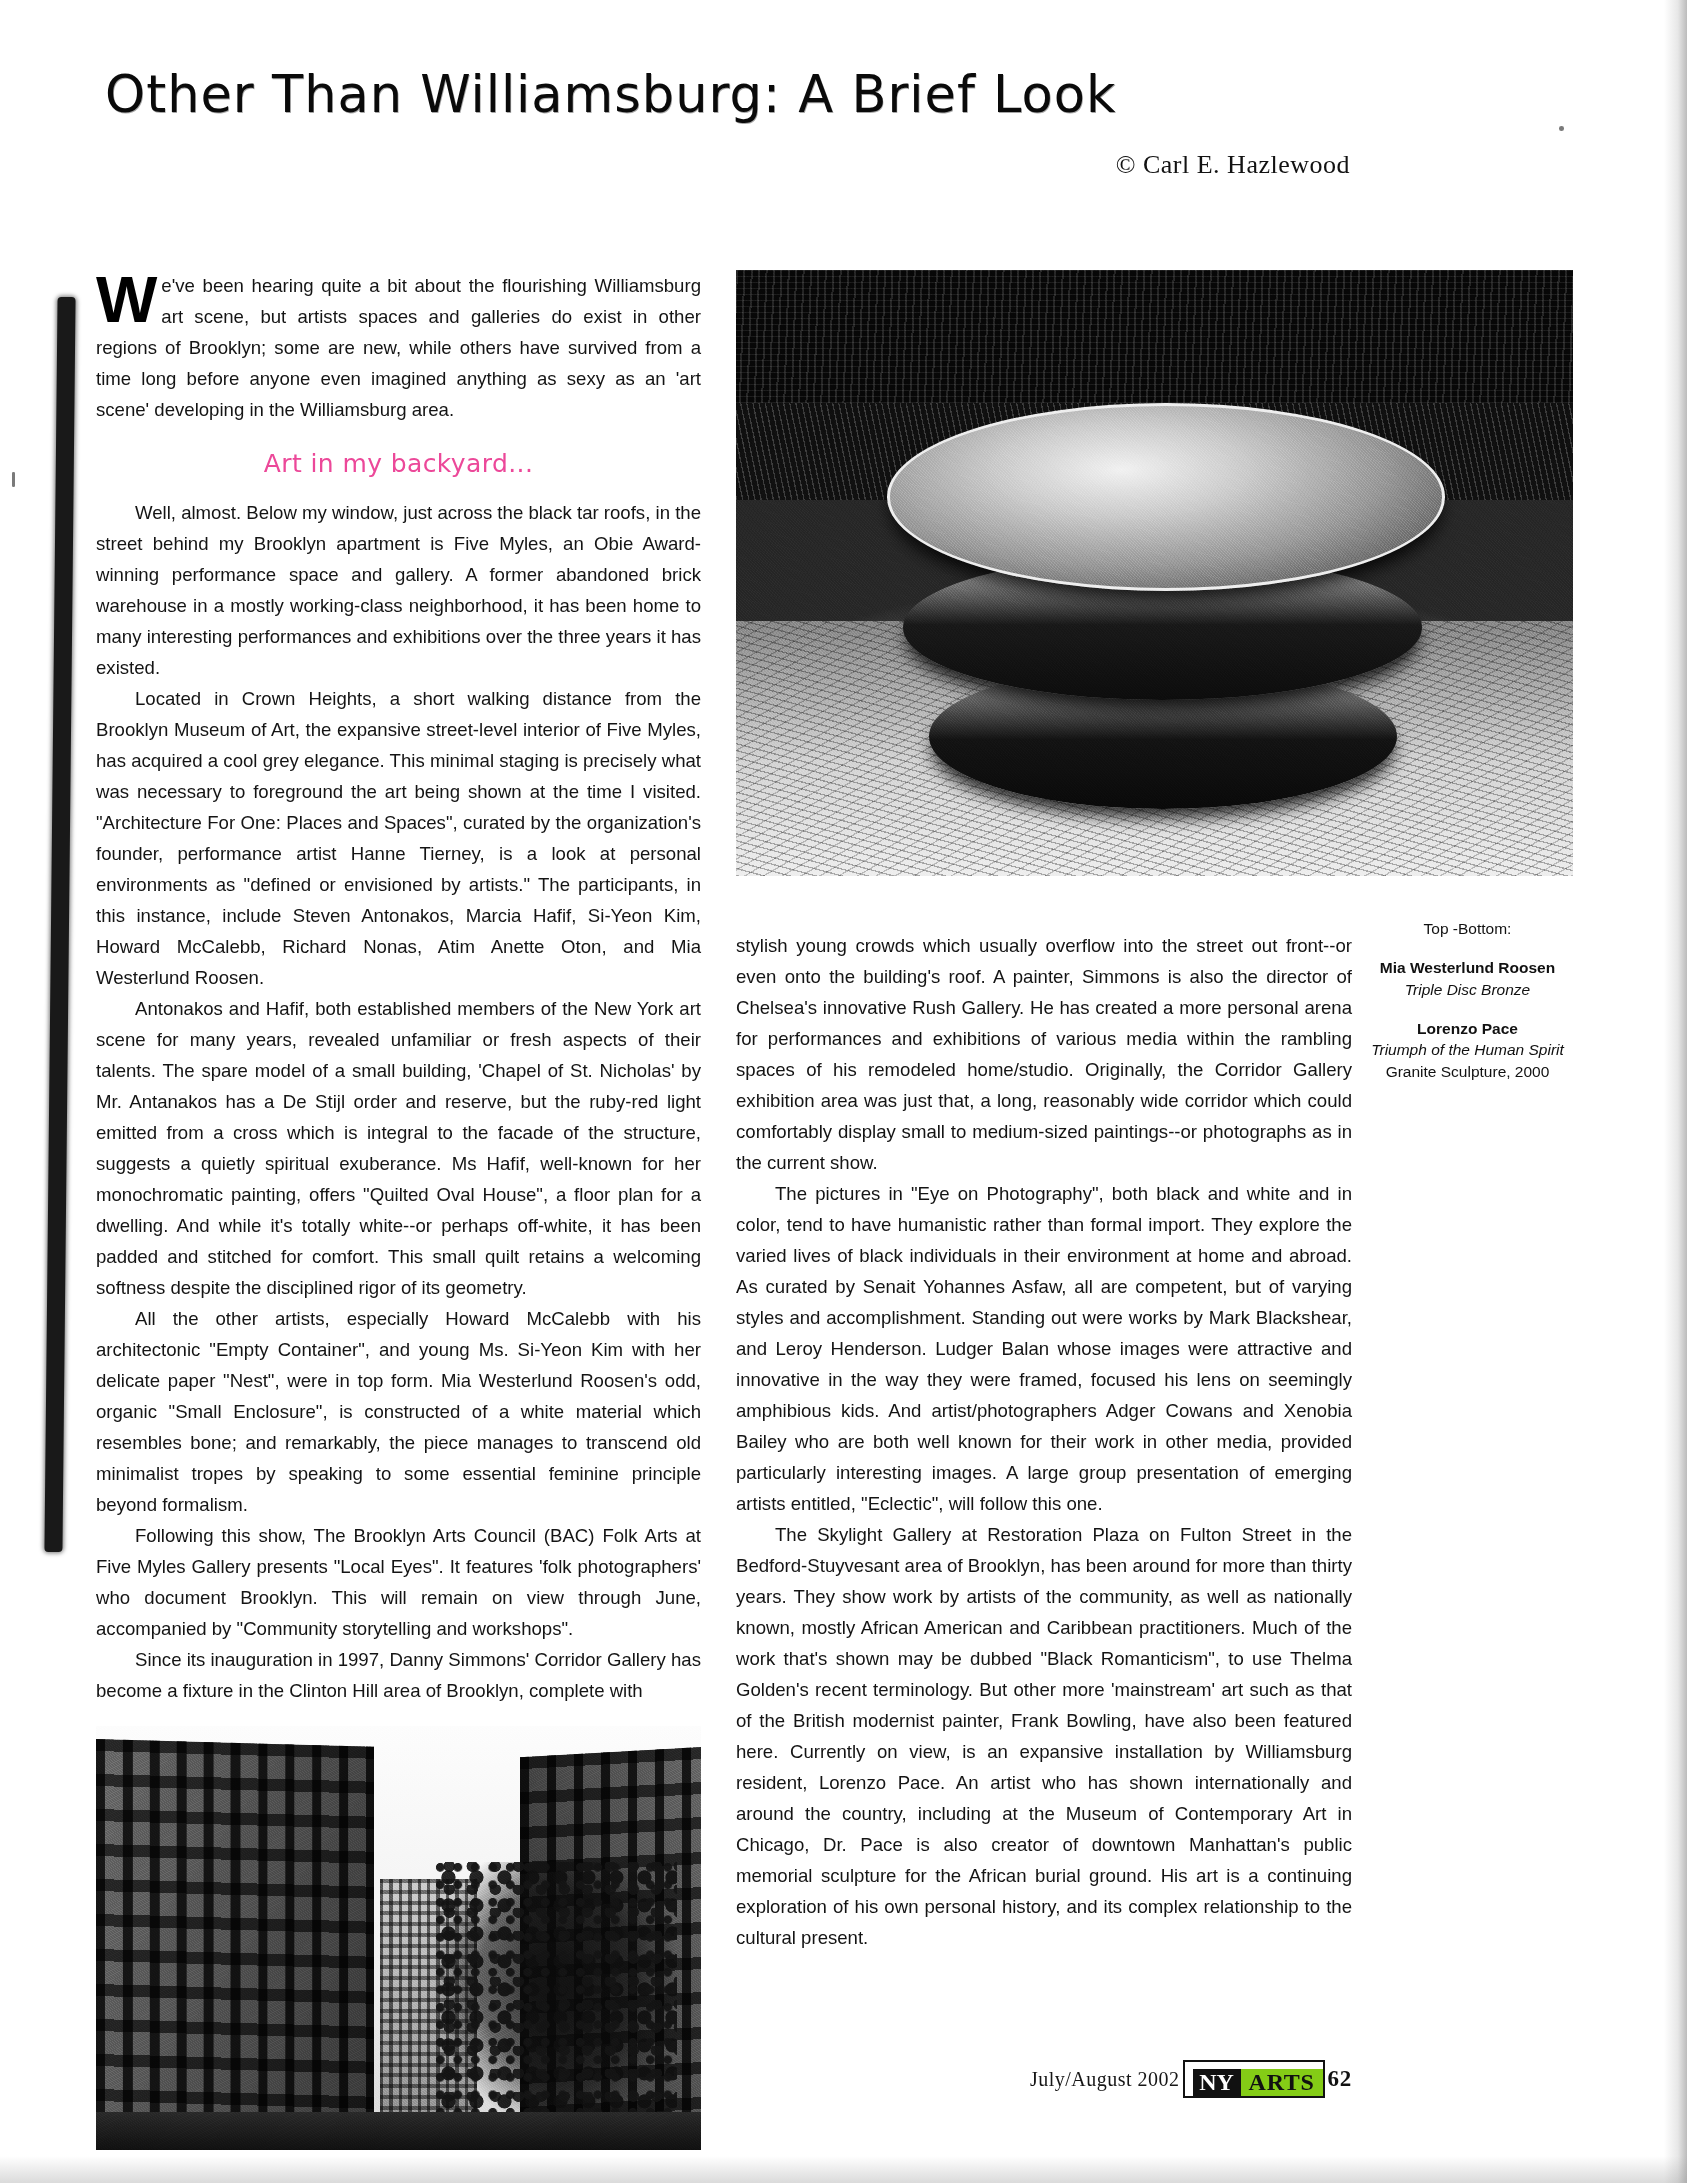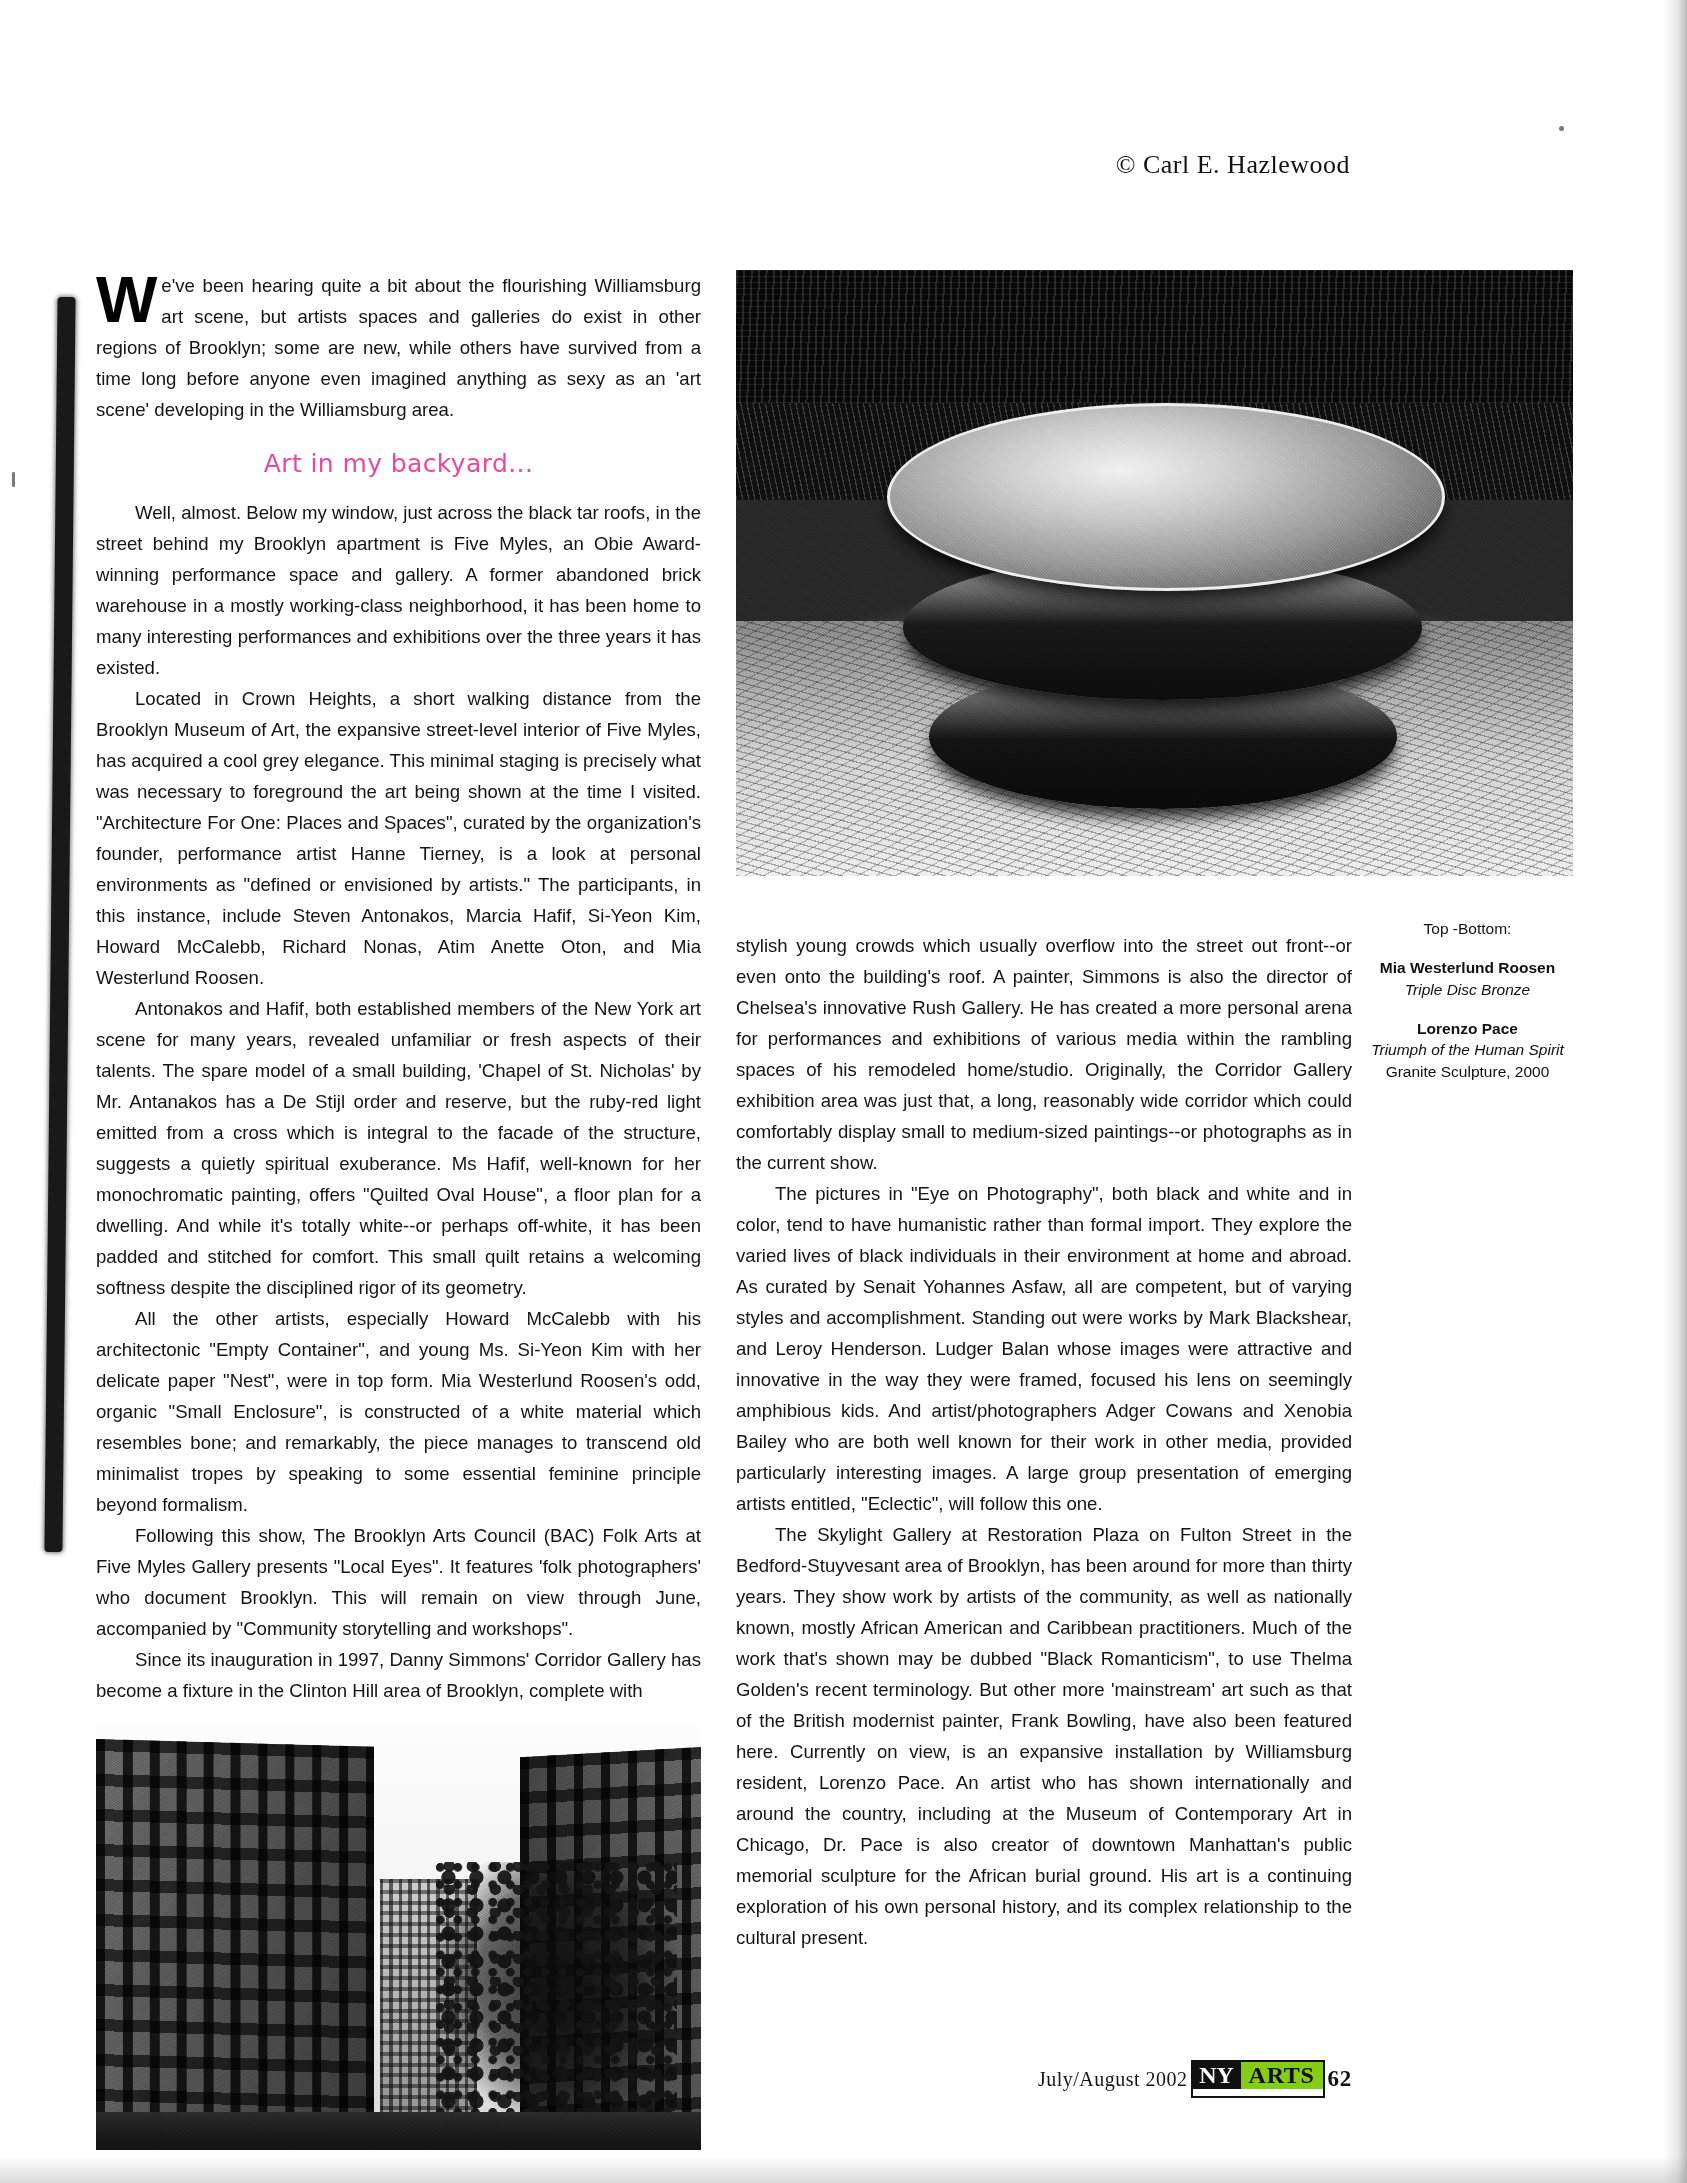--- a/index.html
+++ b/index.html
@@ -259,23 +259,24 @@
     gap: 3px;
   }
   .footer-date {
     font-family: "Liberation Serif", serif;
     font-size: 20px;
     letter-spacing: 0.5px;
     color: #161616;
   }
   .logo {
     display: inline-flex;
-    align-items: flex-start;
+    align-items: flex-end;
     height: 34px;
     border: 2px solid #111;
+    padding-left: 8px;
   }
   .logo-ny {
     background: #111;
     color: #fff;
     font-family: "Liberation Serif", serif;
     font-weight: bold;
     font-size: 24px;
     letter-spacing: 0px;
     padding: 0 6.7px;
     display: flex;
@@ -298,20 +299,21 @@
     font-size: 23px;
     letter-spacing: 0.7px;
     color: #111;
   }
 </style>
 </head>
 <body>
 
 <div class="page">
 
+  <div class="title">Other Than Williamsburg: A Brief Look</div>
 
   <div class="byline">© Carl E. Hazlewood</div>
 
   <div class="binding-shadow"></div>
   <div class="scan-edge-right"></div>
   <div class="scan-edge-bottom"></div>
   <div class="speck" style="left:1559px;top:126px;width:4.7px;height:4.7px;"></div>
   <div class="speck" style="left:1552px;top:661px;width:4px;height:4px;"></div>
   <div class="speck" style="left:12px;top:472px;width:3.4px;height:15px;border-radius:1.3px;"></div>
   <div class="speck" style="left:132px;top:2106px;width:6.7px;height:2.7px;border-radius:1.3px;"></div>

